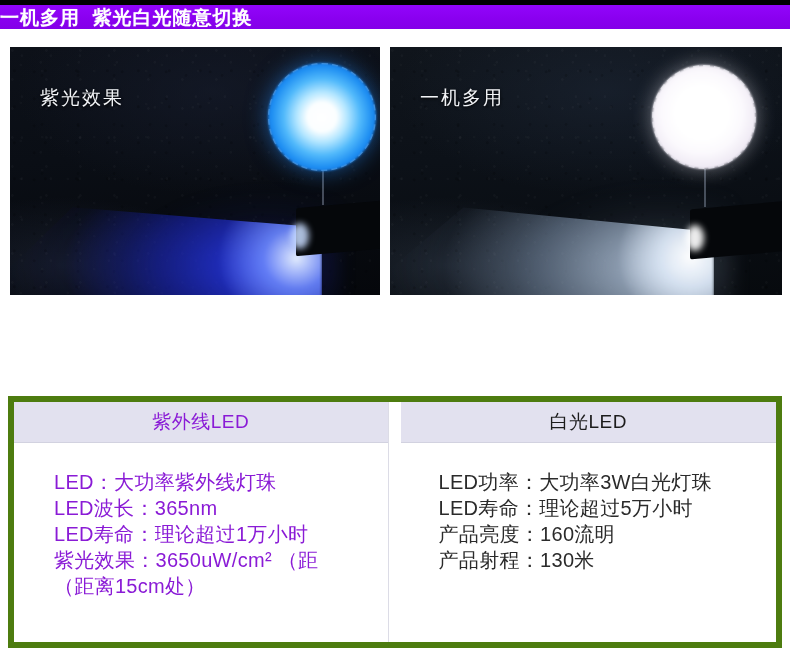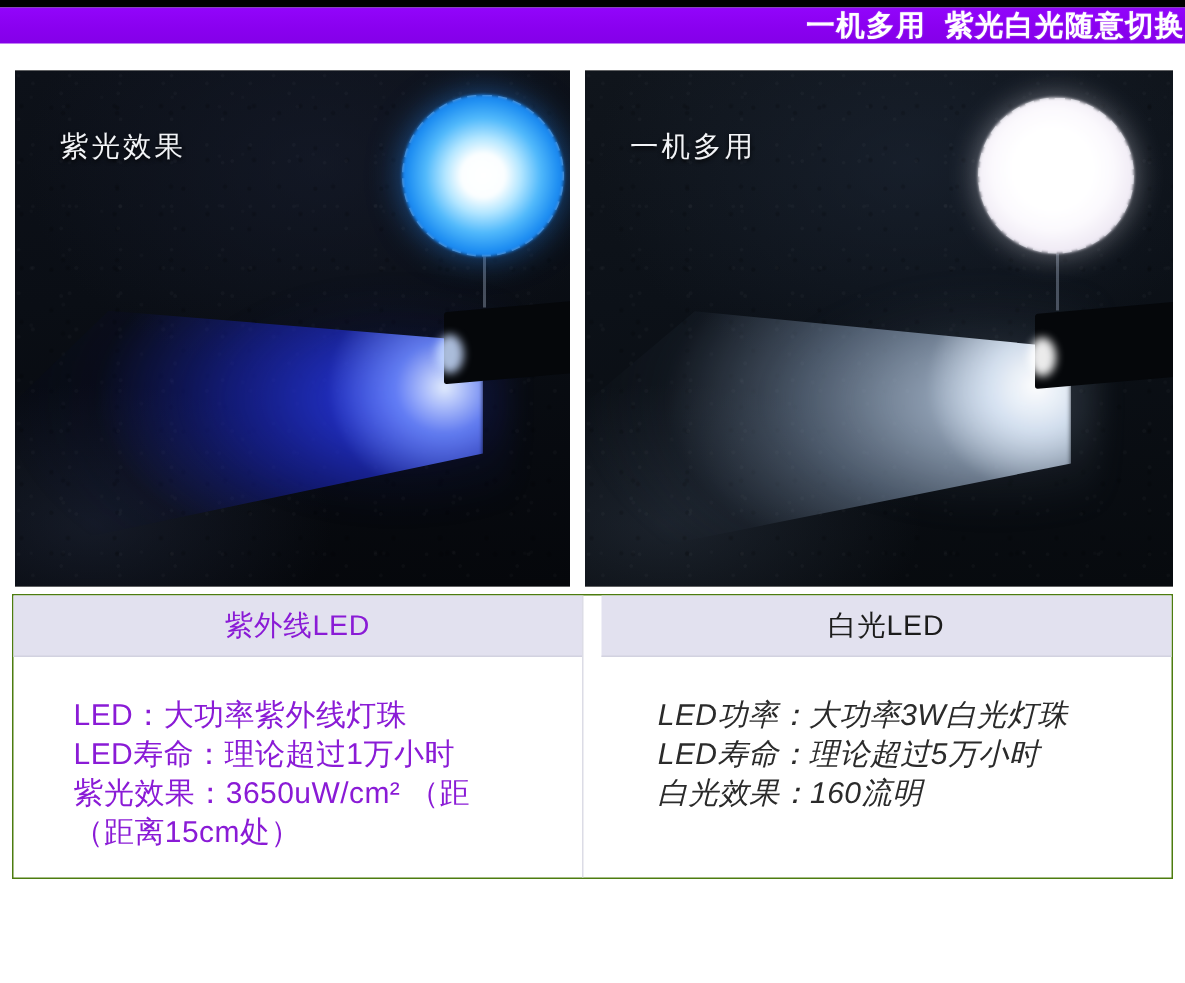--- a/index.html
+++ b/index.html
@@ -32,44 +32,44 @@
 
   
   .banner {
     position: absolute;
     left: 0; top: 5px;
     width: 790px; height: 24px;
     background: #8E00F5;
     background: linear-gradient(180deg, #9205fb 0%, #8a00f0 55%, #8400e8 100%);
     display: flex;
     align-items: center;
-    justify-content: flex-end;
+    justify-content: flex-start;
   }
   .banner-text {
     color: #ffffff;
     font-size: 19px;
     font-weight: bold;
     letter-spacing: 1px;
     line-height: 1;
     white-space: pre;
     text-shadow: 0 0 1px rgba(255,255,255,0.45);
   }
 
   
   .photos {
     position: absolute;
     left: 0; top: 45px;
     width: 790px; height: 346px;
   }
   .photo {
     position: absolute;
     top: 2px;
-    height: 344px;
+    height: 248px;
     overflow: hidden;
-    background: #000000;
+    background: #be185d;
   }
   .photo.left  { left: 10px;  width: 370px; }
   .photo.right { left: 390px; width: 392px; }
 
   
   .ground {
     position: absolute;
     inset: 0;
     background:
       radial-gradient(ellipse 60% 38% at 14% 88%, rgba(70,84,104,0.30) 0%, rgba(0,0,0,0) 72%),
@@ -207,22 +207,22 @@
   }
   .glow-stem.uv    { left: 312px; top: 124px; height: 34px; }
   .glow-stem.white { left: 314px; top: 122px; height: 38px; }
 
   
   .spec-table {
     position: absolute;
     left: 8px;
     top: 396px;
     width: 774px;
-    height: 190px;
-    border: 1px solid #4d7c0f;
+    height: 252px;
+    border: 6px solid #4d7c0f;
     box-sizing: border-box;
     display: flex;
   }
   .spec-col {
     position: relative;
     box-sizing: border-box;
   }
   .spec-col.left  { width: 386px; border-right: 1px solid #dcdce6; }
   .spec-col.right { width: 387px; margin-left: 12px; }
 
@@ -251,21 +251,21 @@
     padding: 0;
     list-style: none;
   }
   .spec-list li {
     font-size: 20px;
     line-height: 26px;
     letter-spacing: 0.3px;
   }
   .spec-col.left .spec-list  { padding-left: 40px; padding-right: 22px; }
   .spec-col.left .spec-list li  { color: #8A1BD6; }
-  .spec-col.right .spec-list { padding-left: 38px; padding-right: 20px; font-style: italic; }
+  .spec-col.right .spec-list { padding-left: 38px; padding-right: 20px; }
   .spec-col.right .spec-list li { color: #2b2b2b; }
 </style>
 </head>
 <body>
 
 <div class="page">
 
   <div class="top-rule"></div>
 
   <div class="banner">
@@ -306,35 +306,37 @@
 
   <div class="spec-table">
 
     <div class="spec-col left">
       <div class="spec-head">
         <span class="spec-head-text uv">紫外线LED</span>
       </div>
       <div class="spec-body">
         <ul class="spec-list">
           <li>LED：大功率紫外线灯珠</li>
+          <li>LED波长：365nm</li>
           <li>LED寿命：理论超过1万小时</li>
           <li>紫光效果：3650uW/cm² （距</li>
           <li> （距离15cm处）</li>
         </ul>
       </div>
     </div>
 
     <div class="spec-col right">
       <div class="spec-head">
         <span class="spec-head-text white">白光LED</span>
       </div>
       <div class="spec-body">
         <ul class="spec-list">
           <li>LED功率：大功率3W白光灯珠</li>
           <li>LED寿命：理论超过5万小时</li>
-          <li>白光效果：160流明</li>
+          <li>产品亮度：160流明</li>
+          <li>产品射程：130米</li>
         </ul>
       </div>
     </div>
 
   </div>
 
 </div>
 
 </body></html>

